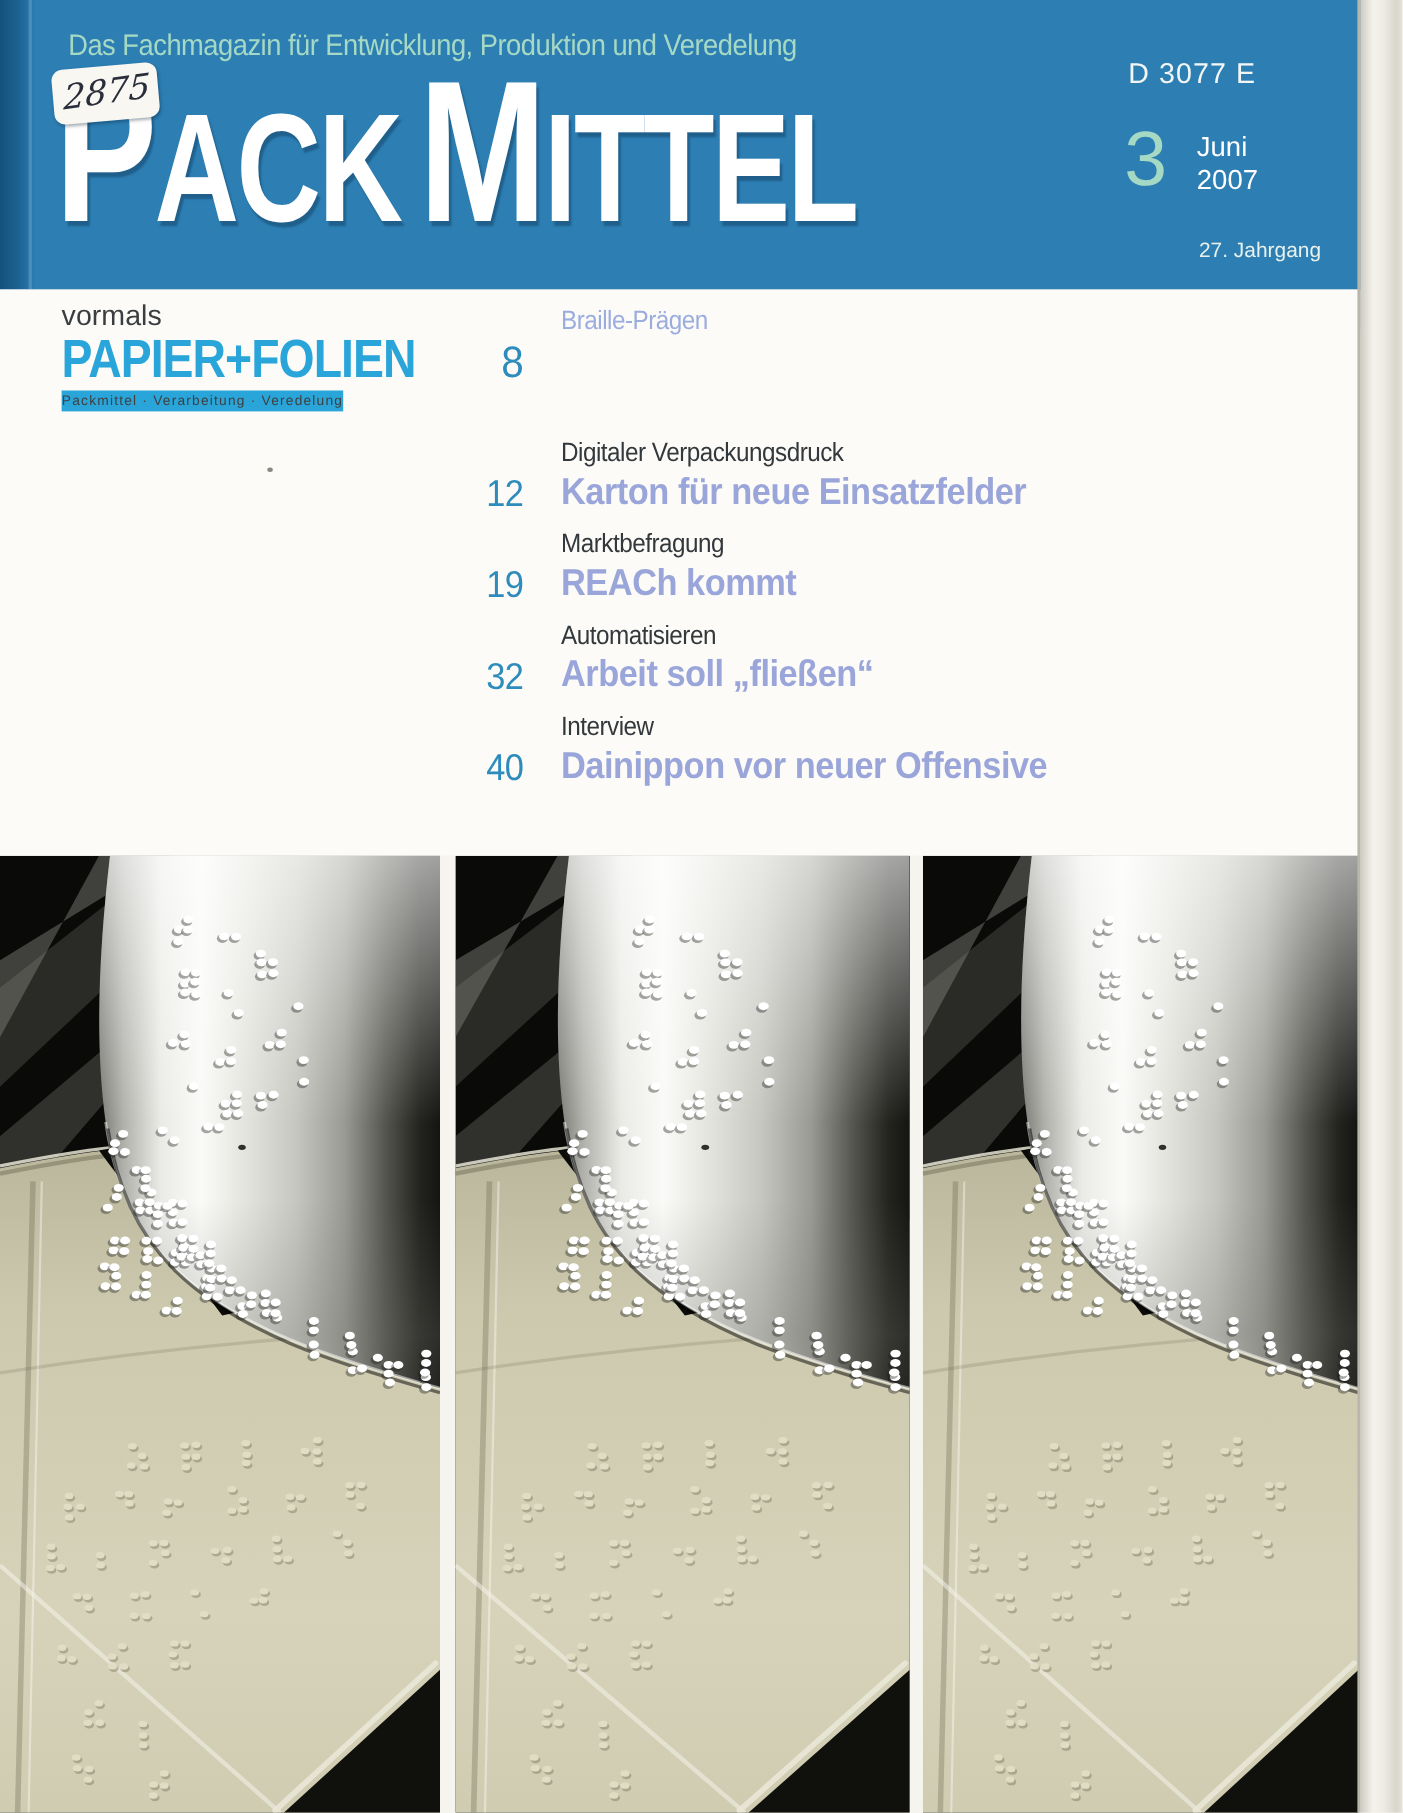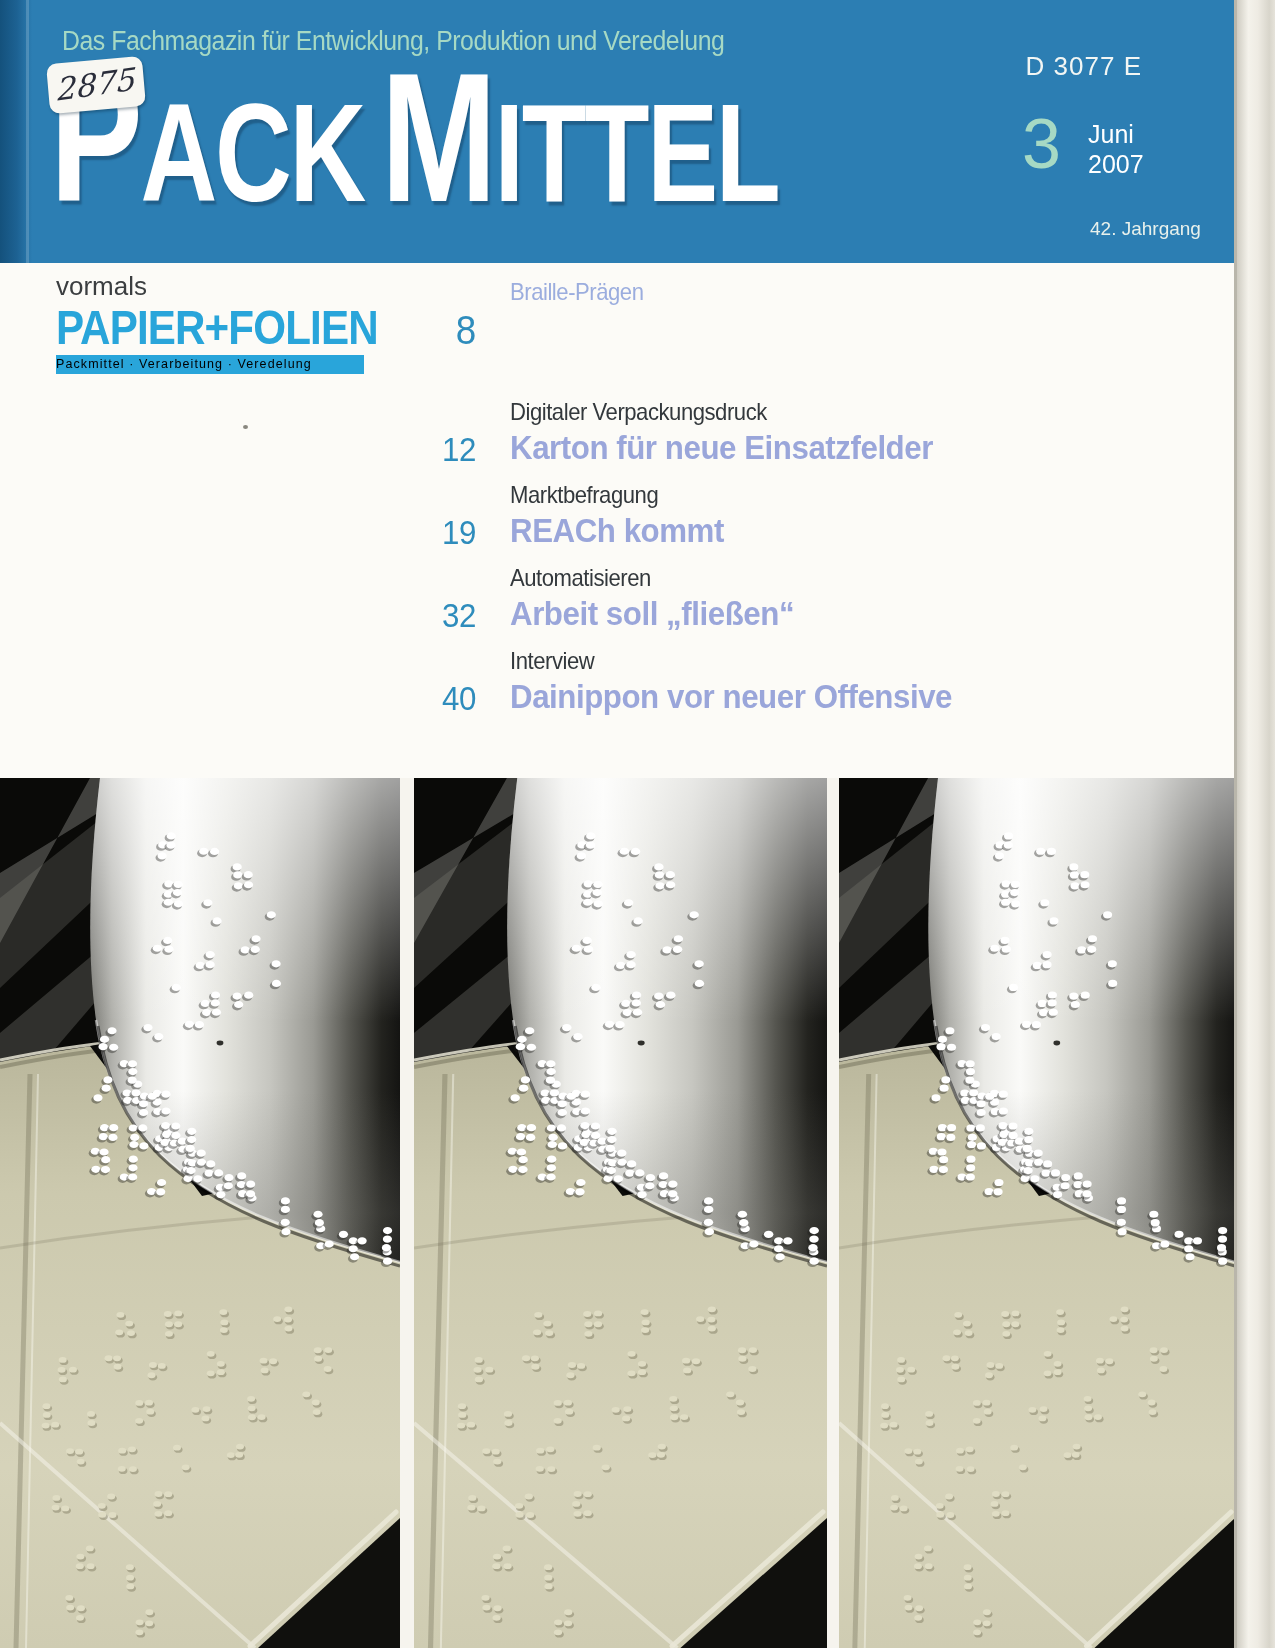--- a/index.html
+++ b/index.html
@@ -33,22 +33,22 @@
     border-radius:10px;transform:rotate(-5deg);box-shadow:1px 2px 3px rgba(0,30,50,.35);z-index:6;}
   #sticker-number{position:absolute;left:10px;top:6px;font-size:31px;color:#2a2d3a;
     font-family:"DejaVu Serif", serif;font-style:italic;transform:skewX(-10deg) rotate(-3deg);}
 
   
   #contents-band{position:absolute;left:0;top:263px;width:1237px;height:515px;background:#fcfbf7;}
   #former{position:absolute;left:56px;top:8px;}
   #former-prefix{font-size:26px;color:#3b3e40;}
   #former-logo{margin-top:1px;font-size:49px;font-weight:bold;color:#29a5da;
     transform:scaleX(.86);transform-origin:0 0;letter-spacing:-1px;line-height:1.0;}
-  #former-subline{margin-top:3px;width:308px;height:19px;background:#29a5da;color:#000000;
-    font-size:12.5px;letter-spacing:1.1px;text-align:left;line-height:19px;}
+  #former-subline{margin-top:3px;width:256px;height:19px;background:#29a5da;color:#404040;
+    font-size:12.5px;letter-spacing:1.1px;text-align:right;line-height:19px;}
   #dust{position:absolute;left:243px;top:162px;width:5px;height:4px;background:#6b6a60;border-radius:50%;opacity:.8;}
 
   #toc{position:absolute;left:0;top:0;width:100%;height:100%;padding-left:36px;}
   .toc-cat{position:absolute;left:510px;font-size:24px;color:#33383c;white-space:nowrap;}
   .toc-cat.lead{color:#9badde;}
   .toc-num{position:absolute;left:396px;width:80px;text-align:right;color:#2e8cbc;font-size:34px;white-space:nowrap;}
   .toc-num.lead{font-size:40px;}
   .toc-title{position:absolute;left:510px;font-size:34px;font-weight:bold;color:#9aa6da;white-space:nowrap;}
   .toc-title.lead{font-size:42px;color:#2f353b;}
 
@@ -71,21 +71,21 @@
 <div id="header">
   <div id="spine"></div>
   <div id="tagline"><span class="cond">Das Fachmagazin für Entwicklung, Produktion und Veredelung</span></div>
   <div id="postal">D 3077 E</div>
   <div id="logo"><span class="lg">P</span><span class="sm">ACK</span><span class="gap"></span><span class="lg">M</span><span class="sm">ITTEL</span></div>
   <div id="issue">
     <div id="issue-number">3</div>
     <div id="issue-month">Juni</div>
     <div id="issue-year">2007</div>
   </div>
-  <div id="volume">42. Jahrgang</div>
+  <div id="volume">27. Jahrgang</div>
 </div>
 <div id="sticker">
   <div id="sticker-number">2875</div>
 </div>
 
 <div id="contents-band">
   <div id="former">
     <div id="former-prefix">vormals</div>
     <div id="former-logo">PAPIER+FOLIEN</div>
     <div id="former-subline">Packmittel · Verarbeitung · Veredelung</div>

